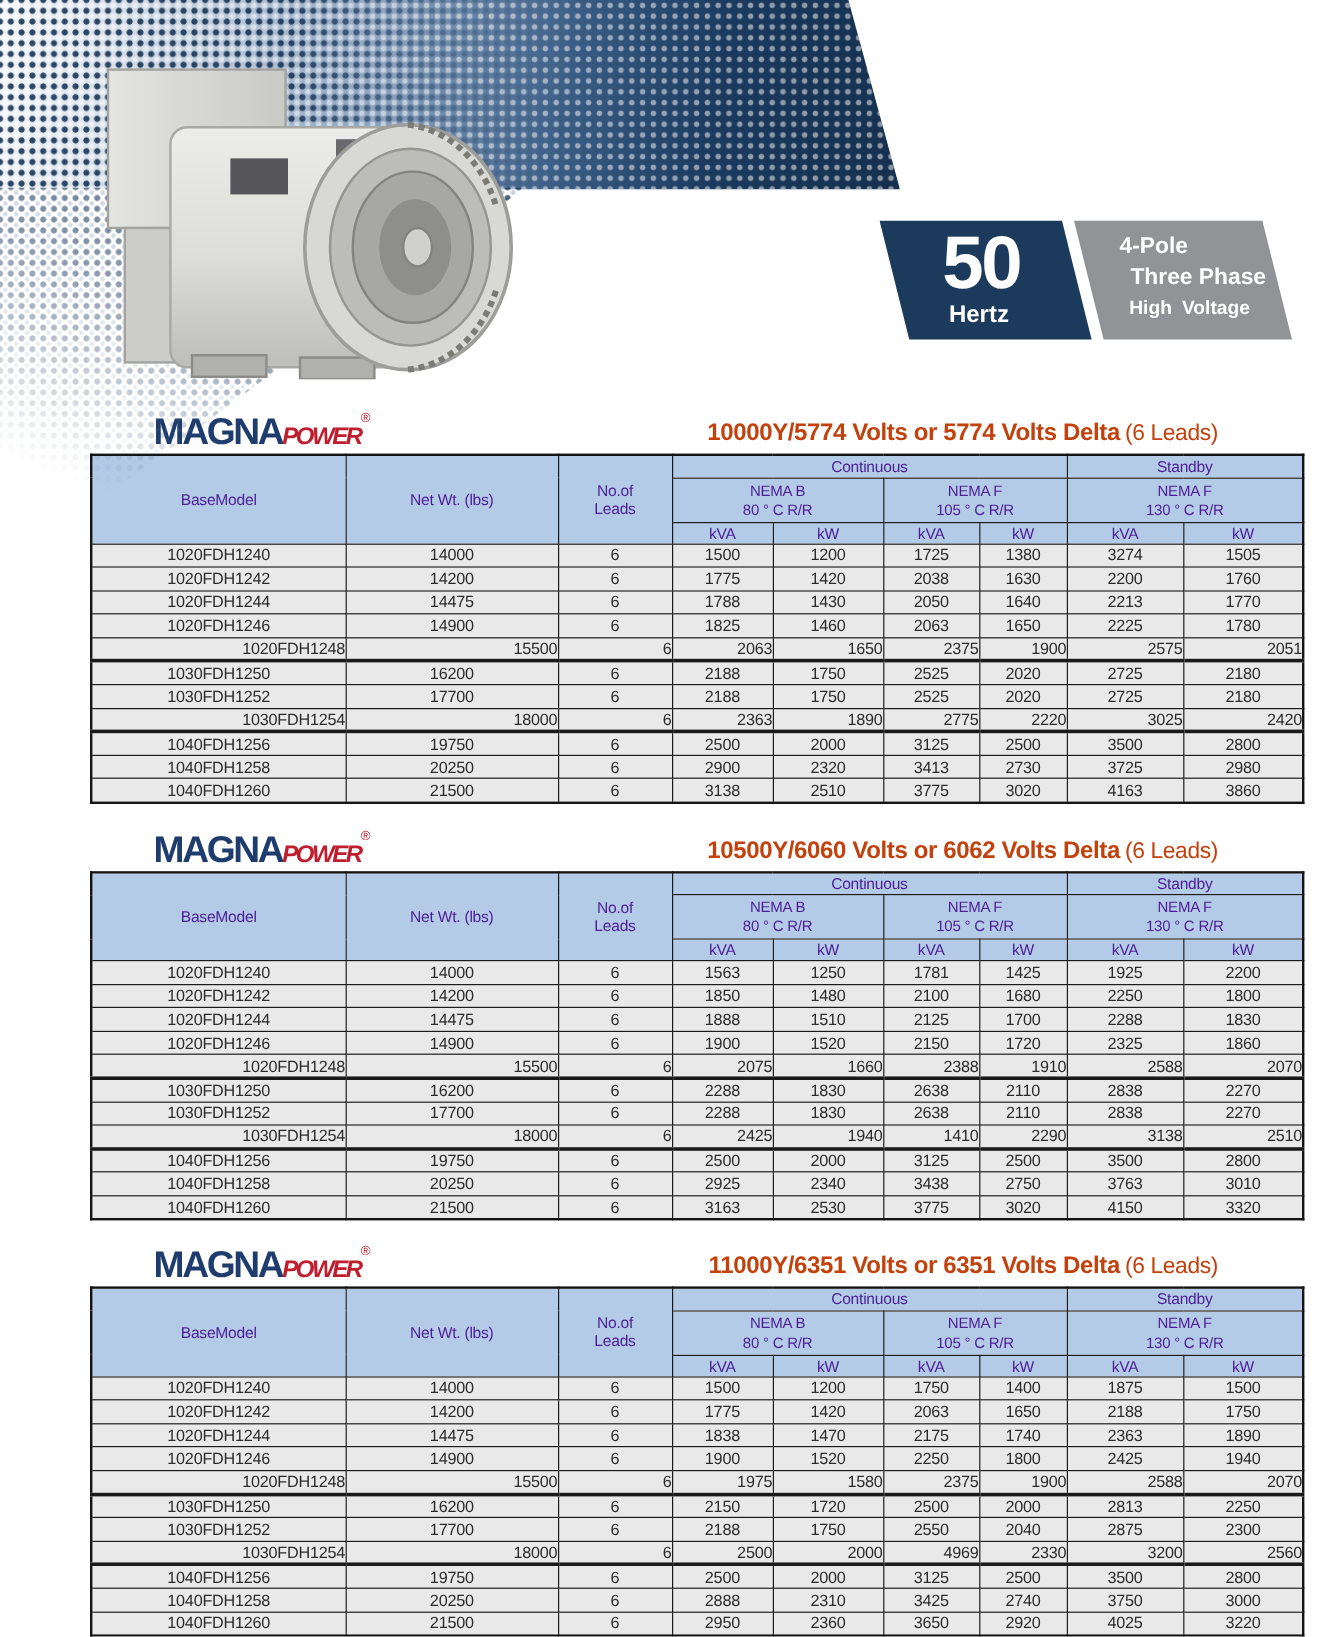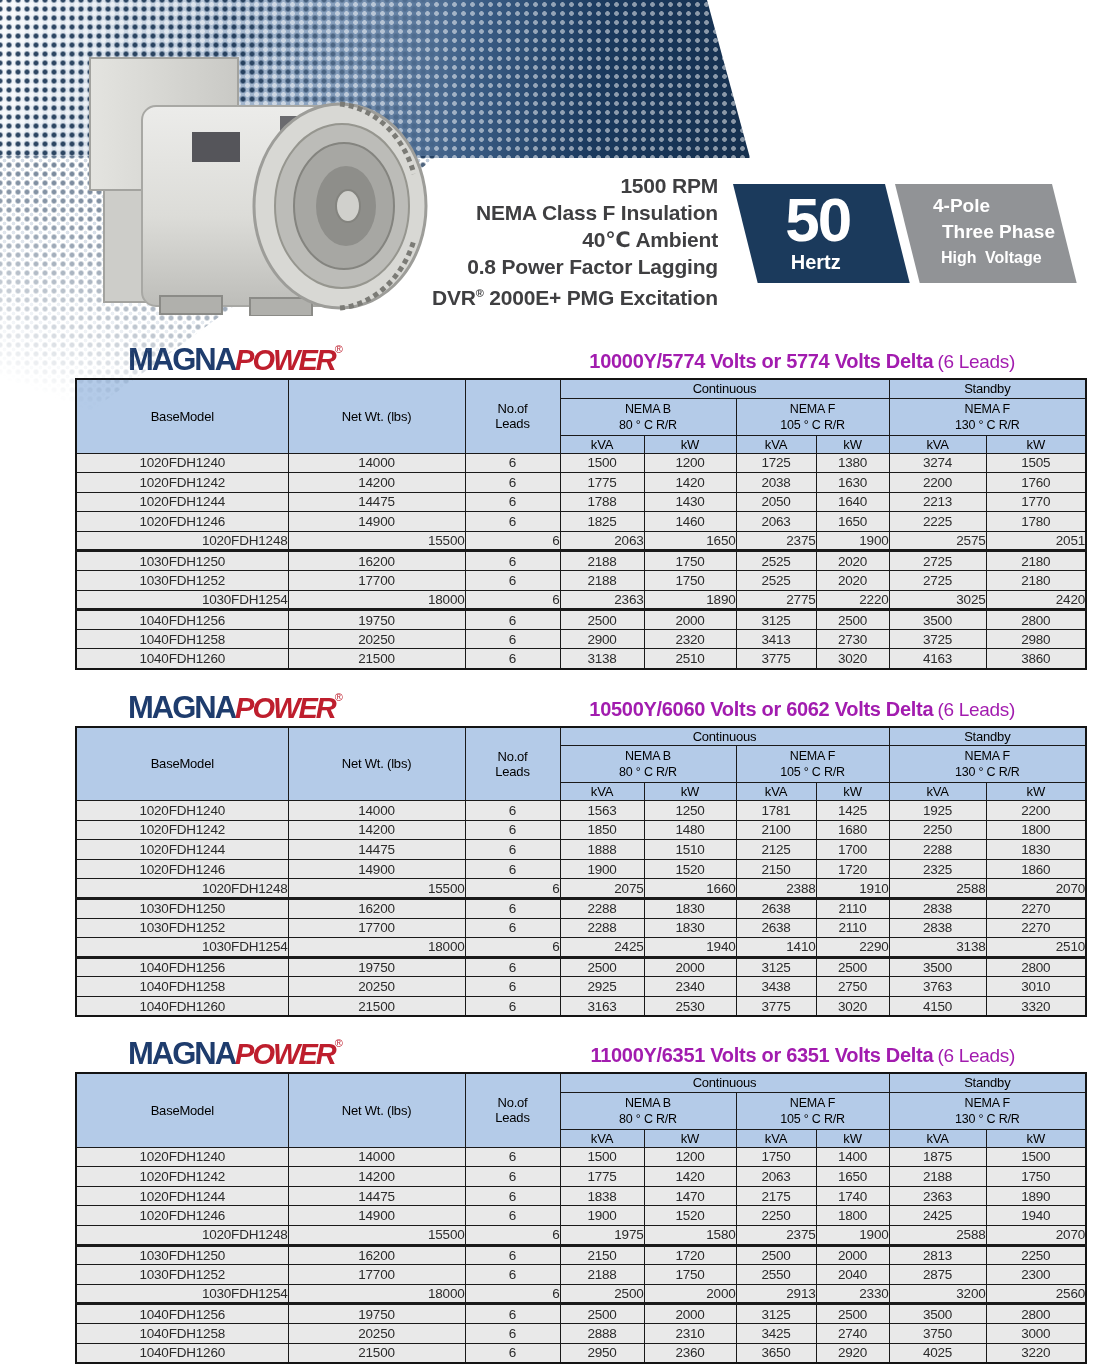--- a/index.html
+++ b/index.html
@@ -58,36 +58,36 @@
 
   
   .section-1 { margin-top:27px; }
   .section-2 { margin-top:15px; }
   .section-3 { margin-top:14px; }
 
   .caption { display:flex; justify-content:space-between; align-items:flex-end;
              padding-left:128px; padding-right:92px; height:38px; margin-bottom:3px; }
   .logo { white-space:nowrap; line-height:1; }
   .logo .magna { font-size:31px; font-weight:600; color:#1e3c6d; letter-spacing:-2px; }
-  .logo .power { font-size:29px; font-weight:800; font-style:italic; color:#be1e2d; letter-spacing:-2px; }
+  .logo .power { font-size:20px; font-weight:800; font-style:italic; color:#be1e2d; letter-spacing:-2px; }
   .logo .reg   { font-size:11px; color:#be1e2d; vertical-align:top; font-style:normal; }
-  .tbl-title { white-space:nowrap; color:#a21caf; letter-spacing:-0.3px; padding-bottom:2px;}
+  .tbl-title { white-space:nowrap; color:#c2410c; letter-spacing:-0.3px; padding-bottom:2px;}
   .tbl-title .tb { font-weight:bold; font-size:20px; }
   .tbl-title .tn { font-weight:normal; font-size:19px; }
 
   
   table.spec { border-collapse:collapse; table-layout:fixed; width:1010px; margin-left:75px;
                border:2.5px solid #141414; }
   col.c1{width:212px} col.c2{width:177px} col.c3{width:95px}
   col.c4{width:84px}  col.c5{width:92px}  col.c6{width:80px}
   col.c7{width:73px}  col.c8{width:97px}  col.c9{width:100px}
 
   .spec th, .spec td { border:1.4px solid #1a1a1a; text-align:center; vertical-align:middle;
                        letter-spacing:-0.2px; overflow:hidden; white-space:nowrap; }
-  .spec thead th { background:#b4cbe8; color:#000000; font-weight:normal; }
+  .spec thead th { background:#b4cbe8; color:#4c1d95; font-weight:normal; }
   th.hmain { font-weight:bold; font-size:15.5px; }
   .hrow1 th { height:19px; font-size:13px; }
   .hrow2 th { height:37px; font-size:12.5px; line-height:16px; }
   .hrow3 th { height:18px; font-size:13px; }
   .spec tbody td { background:#e9e9e9; color:#2b2b2b; height:19.6px; font-size:13.5px; }
   .spec tbody tr.group-end td { border-bottom-width:3px;text-align:right; }
 </style>
 </head>
 <body>
 
@@ -122,27 +122,20 @@
       </g>
       <ellipse cx="298" cy="162" rx="86" ry="102" fill="#d8d8d4" stroke="#9d9d99" stroke-width="3"></ellipse>
       <ellipse cx="300" cy="162" rx="67" ry="82" fill="#bcbcb8" stroke="#96968f" stroke-width="2"></ellipse>
       <ellipse cx="302" cy="162" rx="50" ry="63" fill="#a7a7a3" stroke="#84847f" stroke-width="2"></ellipse>
       <ellipse cx="304" cy="162" rx="30" ry="40" fill="#8e8e8a"></ellipse>
       <ellipse cx="306" cy="162" rx="12" ry="16" fill="#d0d0cc" stroke="#84847f" stroke-width="2"></ellipse>
       <path d="M 298 60 A 86 102 0 0 1 372 130" fill="none" stroke="#7b7b76" stroke-width="5" stroke-dasharray="5 4"></path>
       <path d="M 298 264 A 86 102 0 0 0 372 196" fill="none" stroke="#7b7b76" stroke-width="5" stroke-dasharray="5 4"></path>
     </svg>
 
-    <div class="specs">
-      <div>1500 RPM</div>
-      <div>NEMA Class F Insulation</div>
-      <div>40℃ Ambient</div>
-      <div>0.8 Power Factor Lagging</div>
-      <div><span>DVR</span><sup>®</sup><span> 2000E+ PMG Excitation</span></div>
-    </div>
 
     <div class="badge badge-hertz">
       <div class="unskew">
         <div class="hz-num">50</div>
         <div class="hz-unit">Hertz</div>
       </div>
     </div>
 
     <div class="badge badge-pole">
       <div class="unskew pole-lines">
@@ -635,21 +628,21 @@
             <td>2040</td>
             <td>2875</td>
             <td>2300</td>
           </tr>
           <tr class="group-end">
             <td>1030FDH1254</td>
             <td>18000</td>
             <td>6</td>
             <td>2500</td>
             <td>2000</td>
-            <td>2913</td>
+            <td>4969</td>
             <td>2330</td>
             <td>3200</td>
             <td>2560</td>
           </tr>
           <tr>
             <td>1040FDH1256</td>
             <td>19750</td>
             <td>6</td>
             <td>2500</td>
             <td>2000</td>

